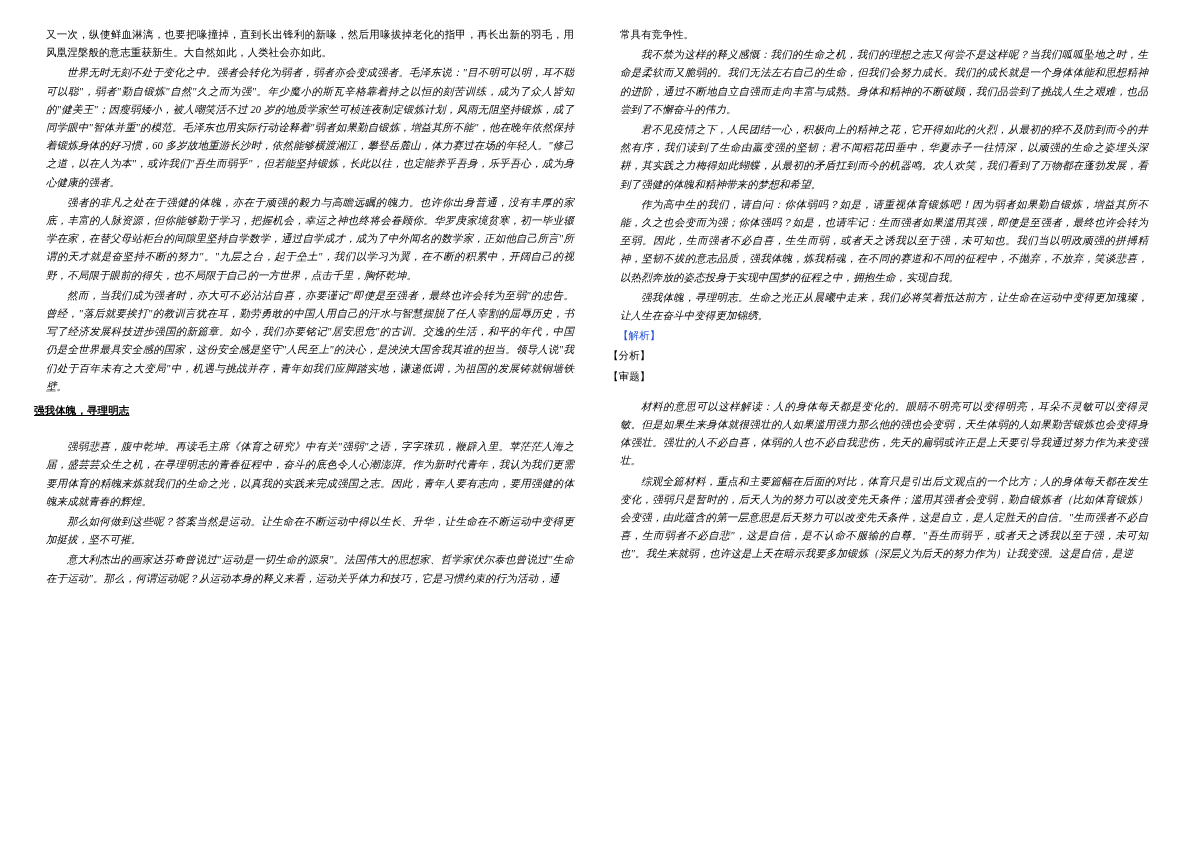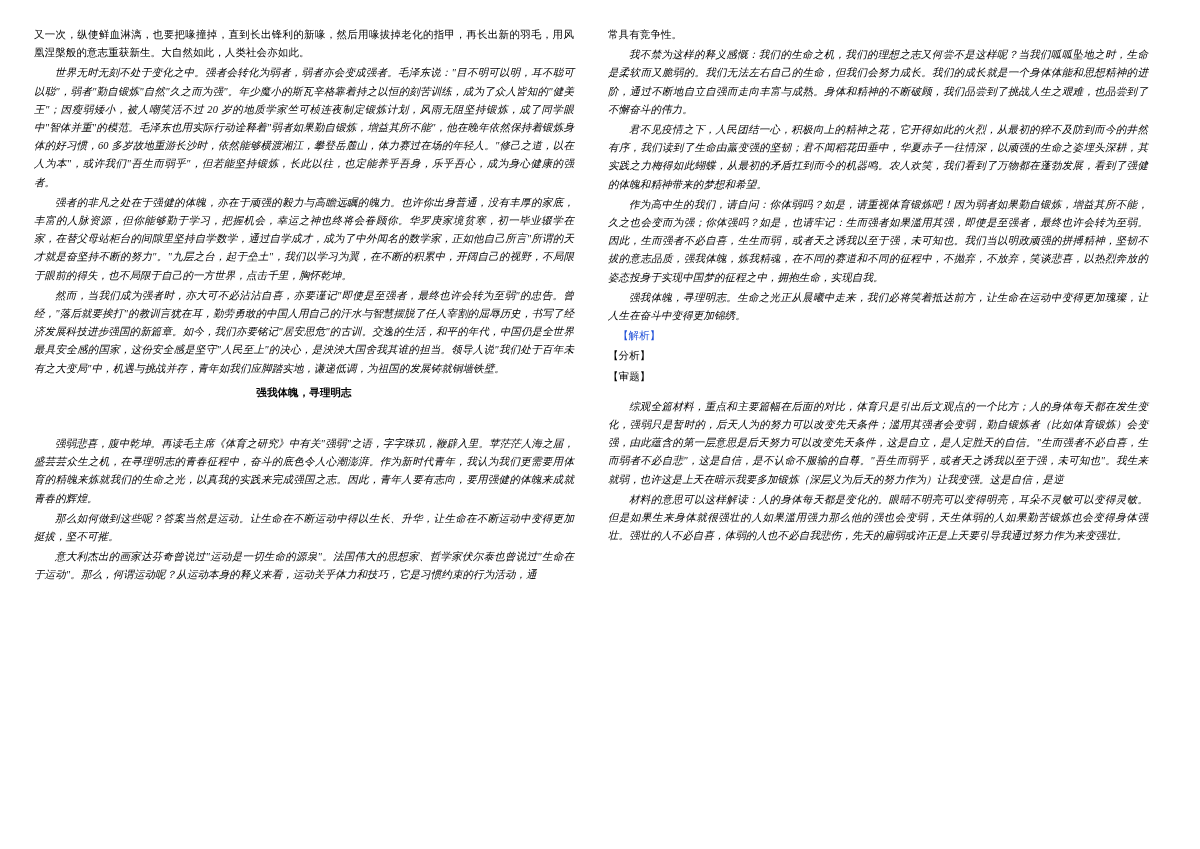--- a/index.html
+++ b/index.html
@@ -24,36 +24,37 @@
     display: flex;
     flex-direction: row;
     gap: 34px;
     height: 100%;
   }
   .col {
     width: 540px;
     flex: 0 0 540px;
   }
   p {
-    margin: 0 0 2px 0;
+    margin: 0 0 2px 12px;
     font-size: 10.5px;
     line-height: 18.2px;
     text-align: justify;
     text-justify: inter-ideograph;
     letter-spacing: 0.1px;
   }
   p.indent {
     text-indent: 21px;
     font-style: italic;
   }
   .center {
-    text-align: center;
+    text-align: left;
     text-indent: 0;
     font-weight: bold;
-    margin: 6px 0 15px 0;
+    margin: 6px 0 0 0;
+    text-decoration: underline;
   }
   .tag {
     font-size: 10.5px;
     line-height: 18.2px;
     margin: 0 0 2px 0;
     text-indent: 0;
   }
   .blue {
     color: #1f4fd8;
     margin-left: 10px;
@@ -84,18 +85,18 @@
       <p class="indent">我不禁为这样的释义感慨：我们的生命之机，我们的理想之志又何尝不是这样呢？当我们呱呱坠地之时，生命是柔软而又脆弱的。我们无法左右自己的生命，但我们会努力成长。我们的成长就是一个身体体能和思想精神的进阶，通过不断地自立自强而走向丰富与成熟。身体和精神的不断破顾，我们品尝到了挑战人生之艰难，也品尝到了不懈奋斗的伟力。</p>
       <p class="indent">君不见疫情之下，人民团结一心，积极向上的精神之花，它开得如此的火烈，从最初的猝不及防到而今的井然有序，我们读到了生命由羸变强的坚韧；君不闻稻花田垂中，华夏赤子一往情深，以顽强的生命之姿埋头深耕，其实践之力梅得如此蝴蝶，从最初的矛盾扛到而今的机器鸣。农人欢笑，我们看到了万物都在蓬勃发展，看到了强健的体魄和精神带来的梦想和希望。</p>
       <p class="indent">作为高中生的我们，请自问：你体弱吗？如是，请重视体育锻炼吧！因为弱者如果勤自锻炼，增益其所不能，久之也会变而为强；你体强吗？如是，也请牢记：生而强者如果滥用其强，即使是至强者，最终也许会转为至弱。因此，生而强者不必自喜，生生而弱，或者天之诱我以至于强，未可知也。我们当以明政顽强的拼搏精神，坚韧不拔的意志品质，强我体魄，炼我精魂，在不同的赛道和不同的征程中，不抛弃，不放弃，笑谈悲喜，以热烈奔放的姿态投身于实现中国梦的征程之中，拥抱生命，实现自我。</p>
       <p class="indent">强我体魄，寻理明志。生命之光正从晨曦中走来，我们必将笑着抵达前方，让生命在运动中变得更加瑰璨，让人生在奋斗中变得更加锦绣。</p>
 
       <p class="tag blue">【解析】</p>
       <p class="tag">【分析】</p>
       <p class="tag">【审题】</p>
 
       <div class="spacer-sm"></div>
+      <p class="indent">材料的意思可以这样解读：人的身体每天都是变化的。眼睛不明亮可以变得明亮，耳朵不灵敏可以变得灵敏。但是如果生来身体就很强壮的人如果滥用强力那么他的强也会变弱，天生体弱的人如果勤苦锻炼也会变得身体强壮。强壮的人不必自喜，体弱的人也不必自我悲伤，先天的扁弱或许正是上天要引导我通过努力作为来变强壮。</p>
       <p class="indent">综观全篇材料，重点和主要篇幅在后面的对比，体育只是引出后文观点的一个比方；人的身体每天都在发生变化，强弱只是暂时的，后天人为的努力可以改变先天条件；滥用其强者会变弱，勤自锻炼者（比如体育锻炼）会变强，由此蕴含的第一层意思是后天努力可以改变先天条件，这是自立，是人定胜天的自信。"生而强者不必自喜，生而弱者不必自悲"，这是自信，是不认命不服输的自尊。"吾生而弱乎，或者天之诱我以至于强，未可知也"。我生来就弱，也许这是上天在暗示我要多加锻炼（深层义为后天的努力作为）让我变强。这是自信，是逆</p>
-      <p class="indent">材料的意思可以这样解读：人的身体每天都是变化的。眼睛不明亮可以变得明亮，耳朵不灵敏可以变得灵敏。但是如果生来身体就很强壮的人如果滥用强力那么他的强也会变弱，天生体弱的人如果勤苦锻炼也会变得身体强壮。强壮的人不必自喜，体弱的人也不必自我悲伤，先天的扁弱或许正是上天要引导我通过努力作为来变强壮。</p>
     </div>
 
   </div>
 </div>
 
 </body></html>

